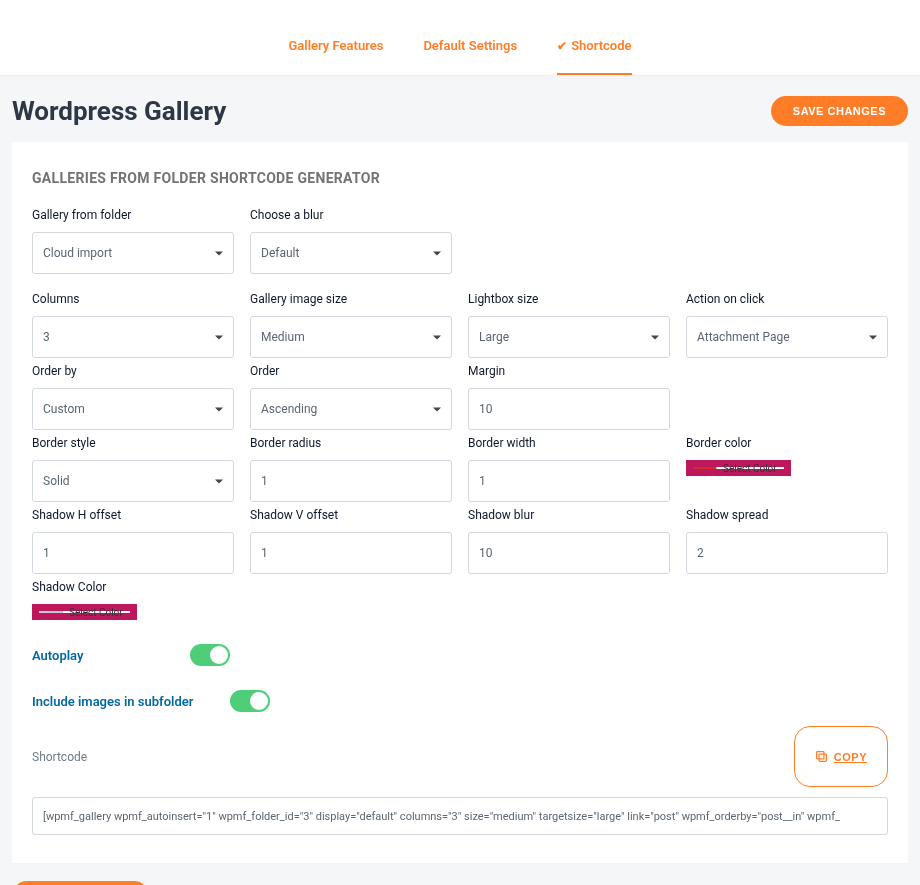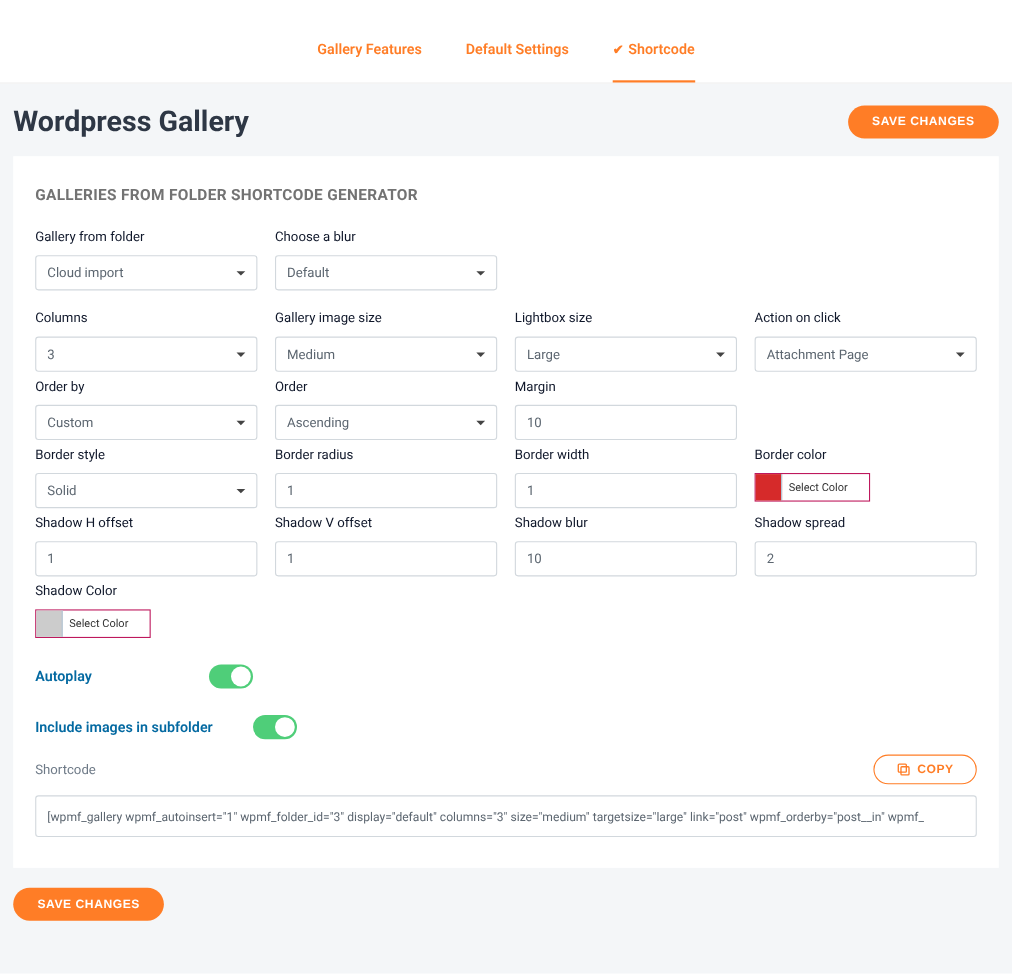--- a/index.html
+++ b/index.html
@@ -71,21 +71,21 @@
   gap: 6px 16px;
 }
 .field label {
   display: block;
   font-size: 12px;
   color: #0f172a;
   margin-bottom: 10px;
 }
 .select, .text-input {
   width: 100%;
-  height: 32px;
+  height: 42px;
   border: 1px solid #d2d8dd;
   border-radius: 3px;
   background: #fff;
   font-size: 12px;
   color: #5c6670;
   padding: 0 30px 0 10px;
   position: relative;
   display: flex;
   align-items: center;
   cursor: pointer;
@@ -96,22 +96,22 @@
   position: absolute;
   right: 10px;
   top: 50%;
   transform: translateY(-50%);
   pointer-events: none;
 }
 .chev svg { width: 10px; height: 10px; fill: #444; }
 .color-picker {
   display: flex;
   align-items: stretch;
-  height: 26px;
-  border: 1px solid #be185d;
+  height: 16px;
+  border: 7px solid #be185d;
   width: 105px;
   text-align: center;
 }
 .color-swatch {
   width: 24px;
   border-right: 1px solid #b3c6d6;
 }
 .color-label {
   font-size: 10px;
   color: #333;
@@ -159,28 +159,29 @@
 }
 .shortcode-row label {
   font-size: 12px;
   color: #6e7a87;
 }
 .copy-btn {
   border: 1px solid #ff7d26;
   color: #ff7d26;
   background: #fff;
   border-radius: 16px;
-  padding: 6px 20px;
+  padding: 23px 20px;
   font-size: 11px;
   font-weight: 700;
   letter-spacing: 0.5px;
   cursor: pointer;
   display: flex;
   align-items: center;
   gap: 6px;
+  text-decoration: underline;
 }
 .copy-btn svg { width: 13px; height: 13px; stroke: #ff7d26; fill: none; stroke-width: 1.5; }
 .shortcode-box {
   width: 100%;
   height: 38px;
   border: 1px solid #d2d8dd;
   border-radius: 3px;
   background: #fff;
   font-size: 11px;
   color: #5c6670;

